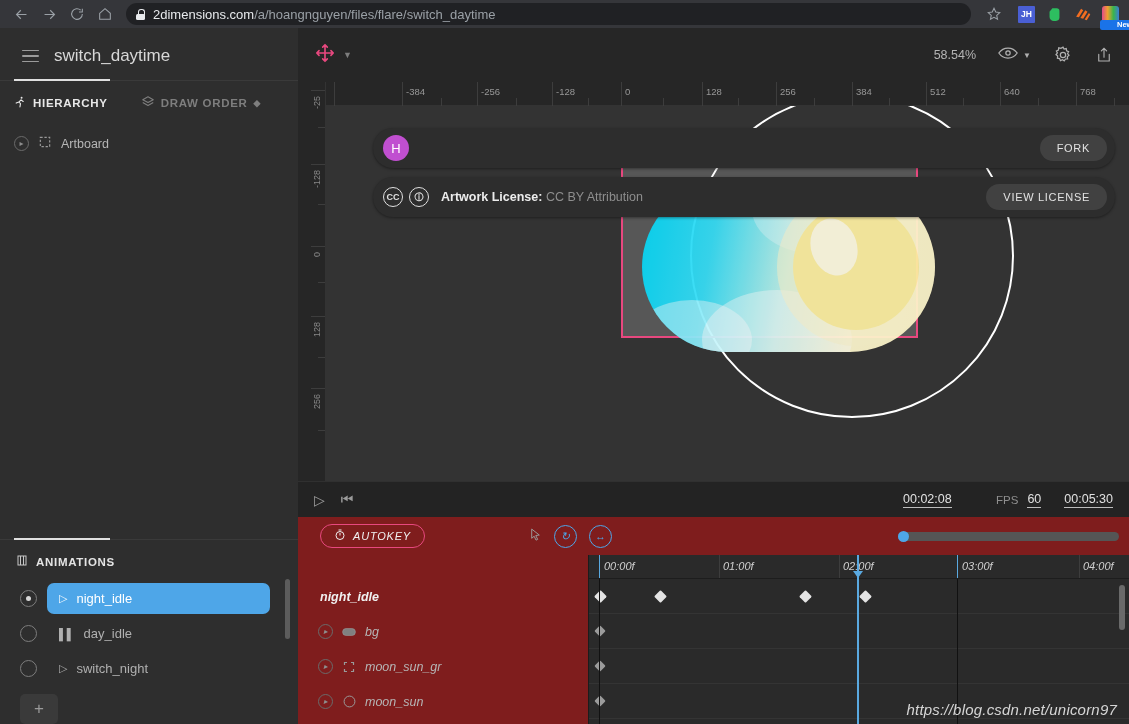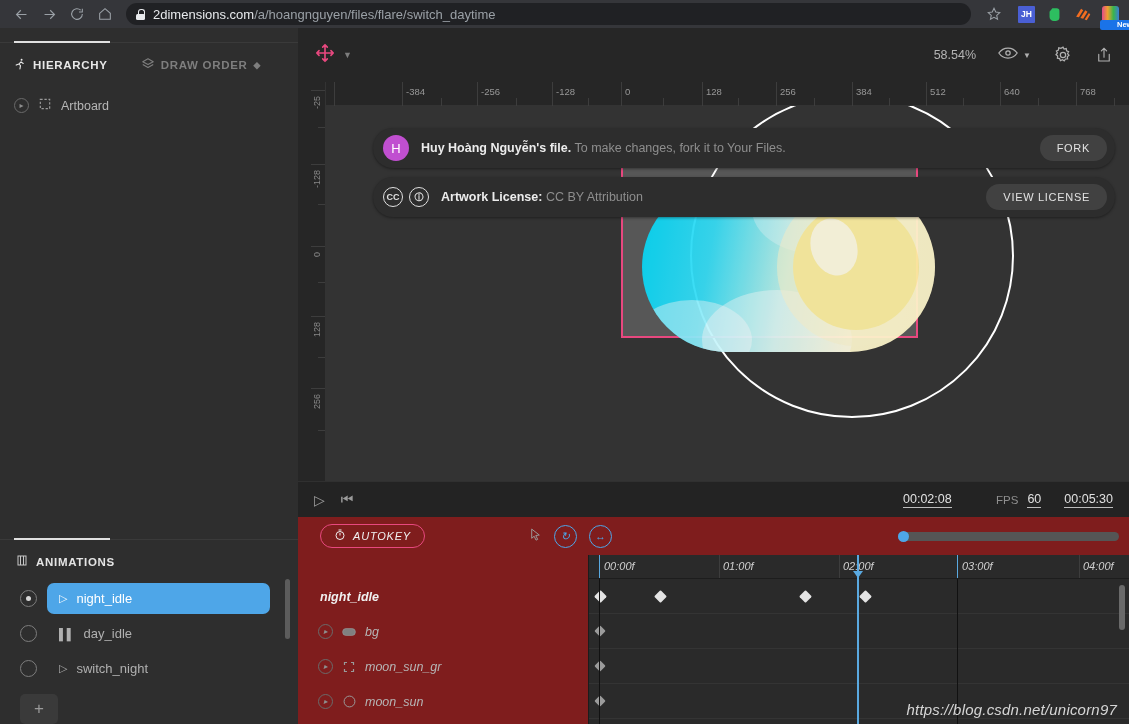--- a/index.html
+++ b/index.html
@@ -285,20 +285,28 @@
     <div class="ext" style="background:linear-gradient(90deg,#e24a8a,#f0a030,#39b54a,#3a7fd5);border-radius:3px">
       <span class="ext-badge">New</span>
     </div>
   </div>
 </div>
 
 <div id="app">
 
   <div id="left-panel">
 
+    <div id="file-header">
+      <div id="hamburger">
+          <span></span>
+          <span></span>
+          <span></span>
+        </div>
+      <div id="file-title">switch_daytime</div>
+    </div>
 
 
     <div id="panel-divider"></div>
 
     <div id="tab-row">
       <div class="tab-item active">
         <span>
           <svg width="13" height="14" viewBox="0 0 24 24" fill="none" stroke="#e8e8e8" stroke-width="2" stroke-linecap="round">
             <circle cx="14" cy="4" r="1.8" fill="#e8e8e8" stroke="none"></circle>
             <path d="M13 8l-4 4 3 3-1 6M13 8l4 3M9 12l-5 2"></path>
@@ -457,24 +465,20 @@
           <div class="hline" style="left:563px;height:8px;top:16px"></div>
           <div class="hline" style="left:637px;height:8px;top:16px"></div>
           <div class="hline" style="left:712px;height:8px;top:16px"></div>
           <div class="hline" style="left:788px;height:8px;top:16px"></div>
         </div>
 
         <div id="stage">
           <div id="banners">
             <div class="banner">
               <span class="avatar">H</span>
-              <span class="banner-text">
-                <b>Huy Hoàng Nguyễn's file.</b>
-                <span>To make changes, fork it to Your Files.</span>
-              </span>
               <span class="banner-btn">FORK</span>
             </div>
             <div class="banner">
               <span class="cc-icon">CC</span>
               <span class="cc-icon" style="margin-left:6px">ⓘ</span>
               <span class="banner-text">
                 <b>Artwork License:</b>
                 <span>CC BY Attribution</span>
               </span>
               <span class="banner-btn">VIEW LICENSE</span>

